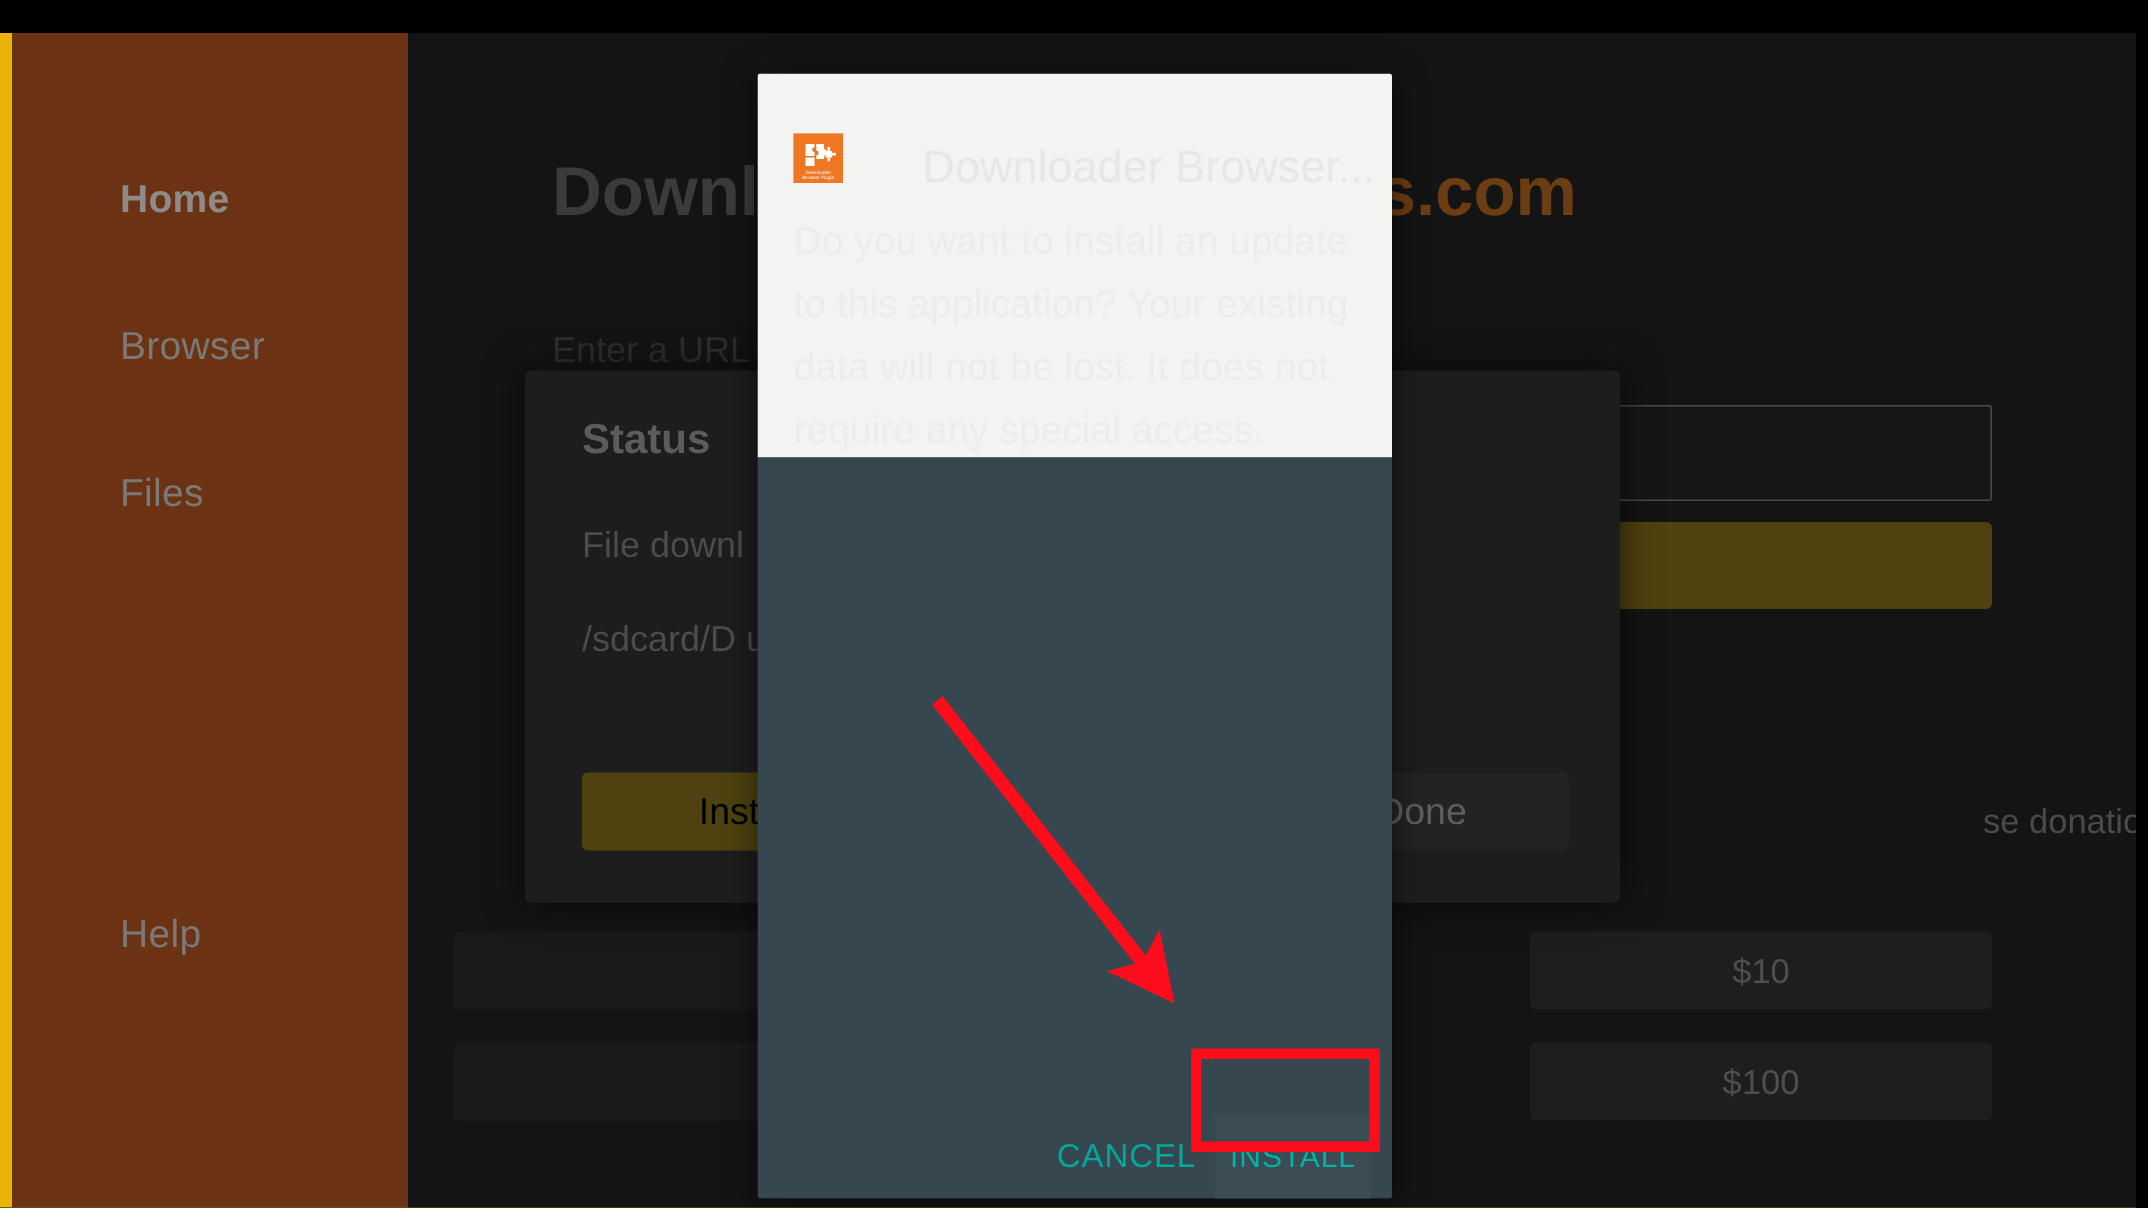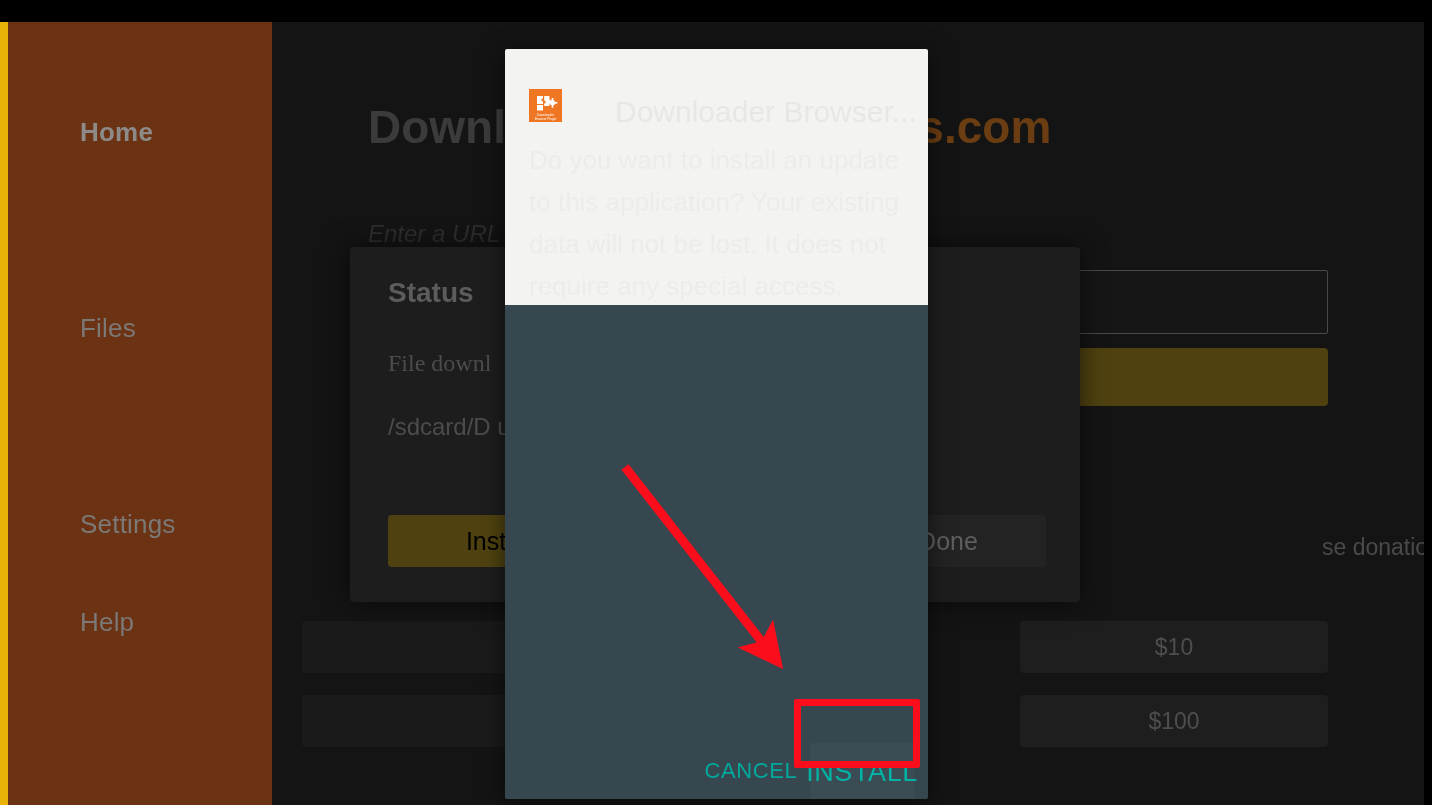--- a/index.html
+++ b/index.html
@@ -42,21 +42,21 @@
     background:#141414;
   }
   #page-title{
     position:absolute; left:96px; top:78px;
     font-size:46px; color:#3b3b3b; white-space:nowrap;
   }
   #page-title .brand{ color:#6b3d12; }
 
   #url-label{
     position:absolute; left:96px; top:198px;
-    font-size:24px; color:#2e2e2e; white-space:nowrap;font-style:italic;
+    font-size:24px; color:#2e2e2e; white-space:nowrap;
   }
   #url-input{
     position:absolute; left:96px; top:248px; width:960px; height:64px;
     border:1px solid #4a4a4a; background:#161616; border-radius:2px;
   }
   #go-button{
     position:absolute; left:96px; top:326px; width:960px; height:58px;
     background:#4f4210; border-radius:4px;
   }
 
@@ -77,21 +77,21 @@
     position:absolute; left:78px; top:225px; width:730px; height:355px;
     background:#1d1d1d; border-radius:4px;
     box-shadow:0 0 26px rgba(0,0,0,.6);
   }
   #status-title{
     position:absolute; left:38px; top:30px;
     font-size:28px; color:#5c5c5c; font-weight:bold;text-align:center;
   }
   #status-line1{
     position:absolute; left:38px; top:103px;
-    font-size:24px; color:#4c4c4c; white-space:nowrap;font-family:Liberation Serif, serif;
+    font-size:24px; color:#4c4c4c; white-space:nowrap;
   }
   #status-path{
     position:absolute; left:38px; top:164px; width:650px;
     font-size:24px; color:#4c4c4c; line-height:32px;
   }
   #status-install-btn{
     position:absolute; left:38px; top:268px; width:210px; height:52px;
     background:#4f4210; border-radius:4px;
     display:flex; align-items:center; justify-content:center;
     font-size:25px; color:#000;
@@ -133,21 +133,21 @@
   }
   #cancel-button{
     position:absolute; left:197px; top:443px; width:98px; height:46px;
     display:flex; align-items:center; justify-content:center;
     font-size:22px; color:#00a99b; letter-spacing:.6px;
   }
   #install-button{
     position:absolute; left:305px; top:438px; width:104px; height:58px;
     background:#3b4c55; border-radius:2px;
     display:flex; align-items:center; justify-content:center;
-    font-size:27px; color:#00b3a4; letter-spacing:.6px;
+    font-size:20px; color:#00b3a4; letter-spacing:.6px;
   }
 
   
   #highlight-box{
     position:absolute; left:794px; top:699px; width:126px; height:69px;
     border:7px solid #fc0d1b; border-radius:2px;
     pointer-events:none;
   }
   #arrow-svg{
     position:absolute; left:0; top:0; width:1432px; height:805px;
@@ -158,25 +158,25 @@
 <body>
 
 <div id="screen-frame">
 
   <div id="app-viewport">
 
     <nav id="sidebar">
       <div class="nav-item active" style="top:85px">
           <span>Home</span>
         </div>
+      <div class="nav-item" style="top:183px">
+          <span>Browser</span>
+        </div>
       <div class="nav-item" style="top:281px">
           <span>Files</span>
-        </div>
-      <div class="nav-item" style="top:477px">
-          <span>Settings</span>
         </div>
       <div class="nav-item" style="top:575px">
           <span>Help</span>
         </div>
     </nav>
 
     <div id="main">
 
       <h1 id="page-title"><span>Downl</span><span style="color:transparent">oader by AFTVn</span><span class="brand">ews.com</span></h1>
 

